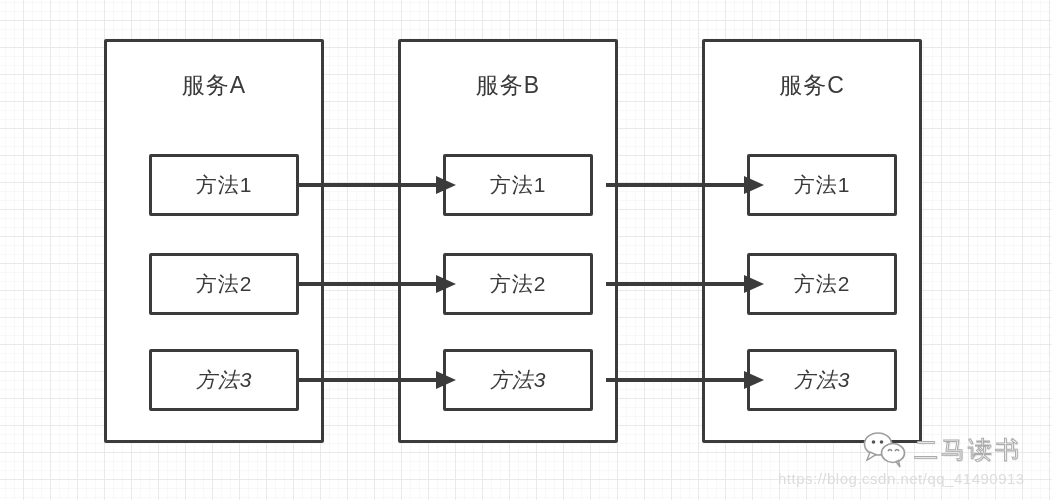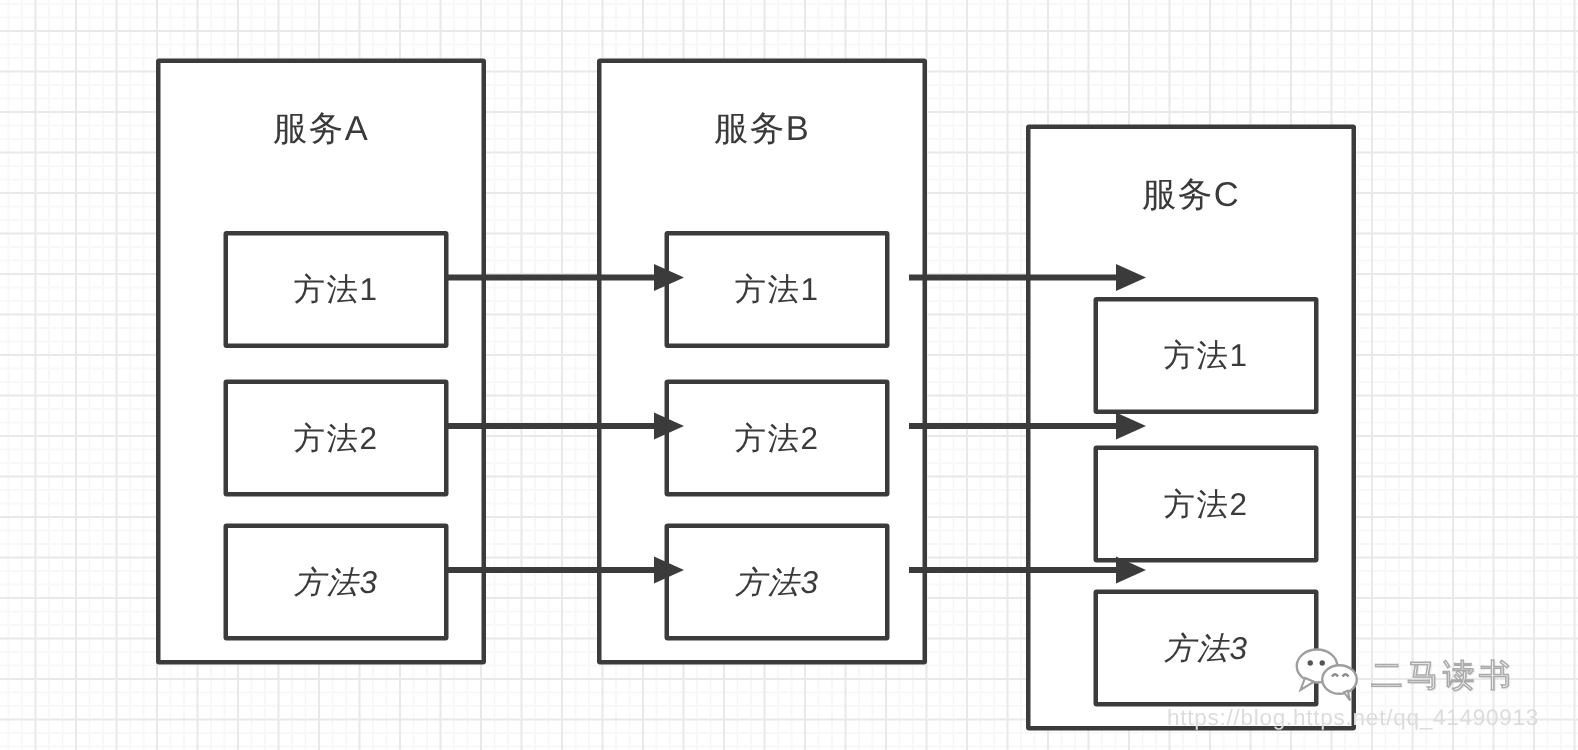--- a/index.html
+++ b/index.html
@@ -29,36 +29,36 @@
     width: 220px;
     height: 404px;
     box-sizing: border-box;
     background: #ffffff;
     border: 3px solid #3b3b3b;
     border-radius: 2px;
     z-index: 1;
   }
   .svc0 { left: 104px; }
   .svc1 { left: 398px; }
-  .svc2 { left: 684px; margin-top: 44px; }
+  .svc2 { left: 702px; }
 
   .service-title {
     margin-top: 28px;
     text-align: center;
     font-size: 23px;
     color: #3a3a3a;
     letter-spacing: 1px;
   }
 
   
   .method {
     position: absolute;
     left: 42px;
     width: 150px;
-    height: 78px;
+    height: 62px;
     box-sizing: border-box;
     background: #ffffff;
     border: 3px solid #3b3b3b;
     border-radius: 2px;
     display: flex;
     align-items: center;
     justify-content: center;
     font-size: 21px;
     color: #3a3a3a;
     letter-spacing: 1px;
@@ -103,21 +103,21 @@
     position: absolute;
     left: 862px;
     top: 432px;
     display: flex;
     align-items: center;
     z-index: 10;
   }
   .wm-icon { display: block; }
   .wm-brand {
     margin-left: 6px;
-    font-size: 21px;
+    font-size: 24px;
     letter-spacing: 3px;
     color: #ffffff;
     -webkit-text-stroke: 1px #ababab;
     text-shadow: 1px 1px 1px #d6d6d6;
     white-space: nowrap;
   }
   .wm-url {
     position: absolute;
     left: 778px;
     top: 470px;
@@ -186,15 +186,15 @@
       <polygon points="8,20 5,28 14,22.5" fill="#ffffff" stroke="#9e9e9e" stroke-width="1.4"></polygon>
       <circle cx="11.5" cy="10" r="1.8" fill="#555555"></circle>
       <circle cx="19.5" cy="10" r="1.8" fill="#555555"></circle>
       <ellipse cx="31" cy="21" rx="11.5" ry="9.5" fill="#ffffff" stroke="#9e9e9e" stroke-width="1.6"></ellipse>
       <polygon points="34,29.5 38,35 36.5,28.5" fill="#ffffff" stroke="#9e9e9e" stroke-width="1.4"></polygon>
       <path d="M26 19 q2 -3 4 0" fill="none" stroke="#8a8a8a" stroke-width="1.6"></path>
       <path d="M33 19 q2 -3 4 0" fill="none" stroke="#8a8a8a" stroke-width="1.6"></path>
     </svg>
     <span class="wm-brand">二马读书</span>
   </div>
-  <div class="wm-url">https://blog.https.net/qq_41490913</div>
+  <div class="wm-url">https://blog.csdn.net/qq_41490913</div>
 
 </div>
 
 </body></html>

